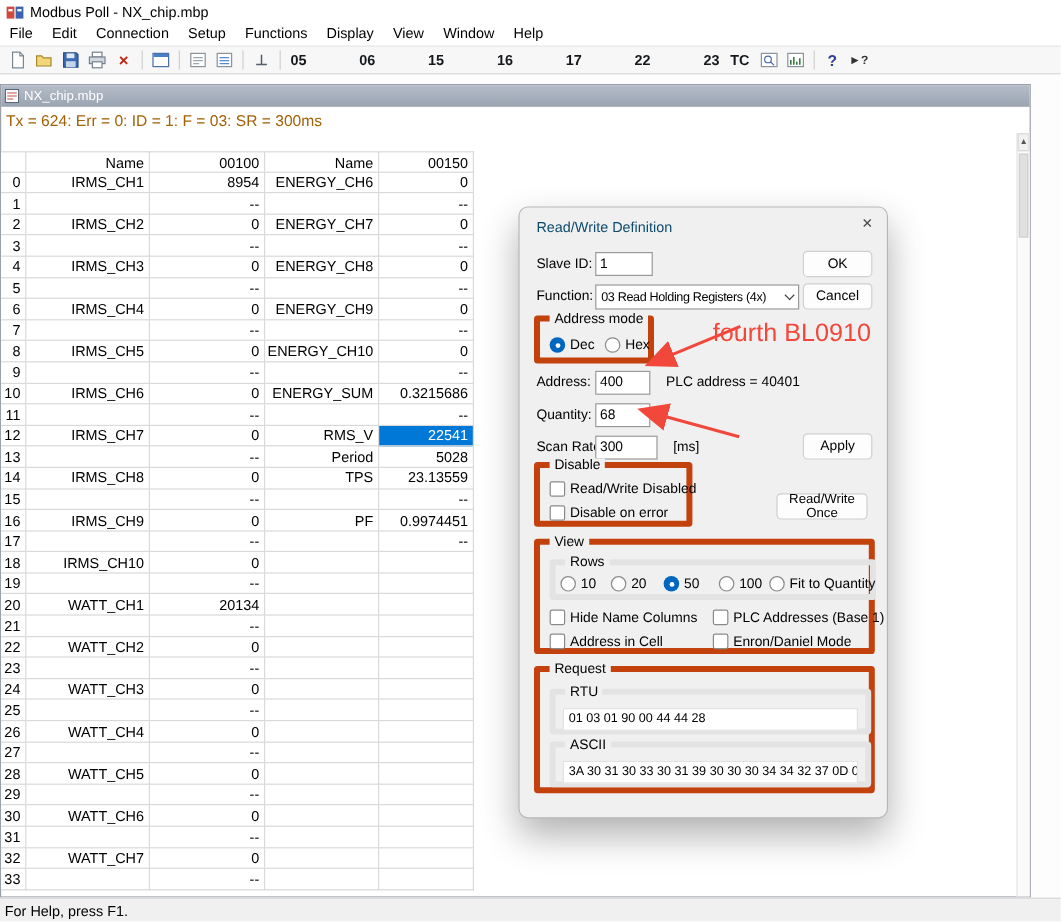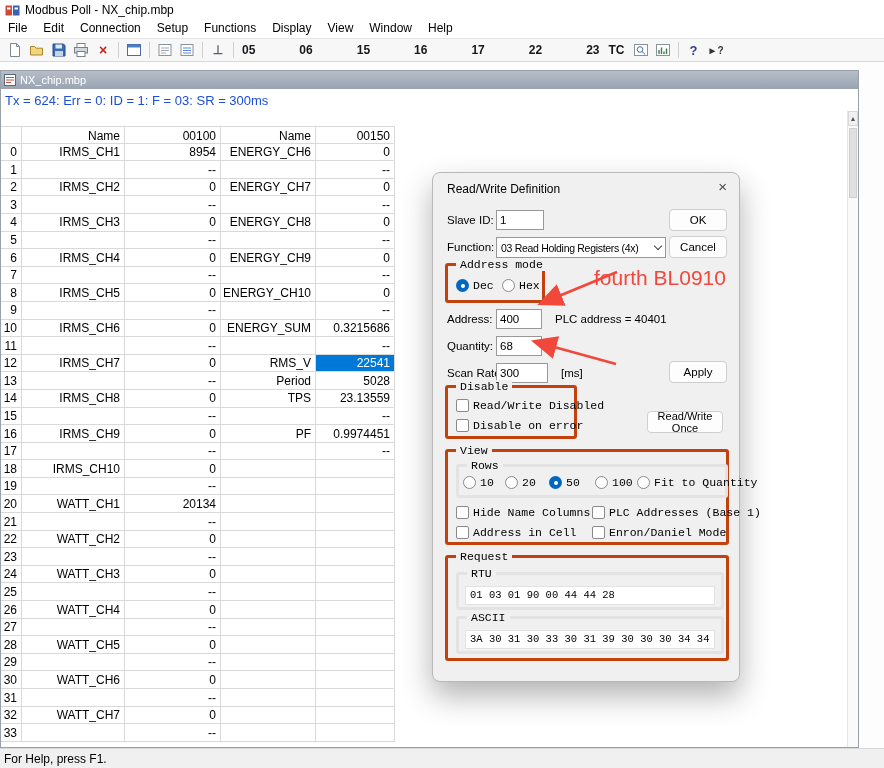--- a/index.html
+++ b/index.html
@@ -27,21 +27,21 @@
   .helpq{font-weight:bold;font-size:13px;color:#2d3e8f;}
   .ctxq{font-weight:bold;font-size:10px;color:#333;}
 
   .mdi{position:absolute;left:0;top:63px;width:884px;height:685px;background:#fdfdfd;}
 
   
   .child{position:absolute;left:16px;top:70px;width:859px;height:678px;background:#fff;
          border:1px solid #9aa0a8;}
   .child-title{height:18px;background:linear-gradient(#b6bdc9,#99a3b1);display:flex;
                align-items:center;gap:4px;padding-left:3px;color:#fff;font-size:11px;}
-  .child-status{position:absolute;left:4px;top:22px;font-size:13px;color:#1d4ed8;}
+  .child-status{position:absolute;left:4px;top:22px;font-size:13px;color:#a16207;}
 
   
   .grid{position:absolute;left:0;top:55px;width:394px;background:#fff;}
   .grow{display:flex;height:17.6px;background:#fff;}
   .gcell{border-right:1px solid #d9d9d9;border-bottom:1px solid #d9d9d9;font-size:12px;
          text-align:right;padding:1.5px 4px 0 1px;white-space:nowrap;overflow:hidden;}
   .ghead .gcell{border-top:1px solid #d9d9d9;}
   .gc0{flex:0 0 21px;}
   .gc1{flex:0 0 103px;}
   .gc2{flex:0 0 96px;}
@@ -58,34 +58,34 @@
             border:1px solid #cfcfcf;}
 
   
   .statusbar{position:absolute;left:0;top:748px;width:884px;height:20px;background:#f0f0f0;
              border-top:1px solid #d9d9d9;font-size:12px;padding:3px 0 0 4px;}
 
   
   .dlg{position:absolute;left:432px;top:172px;width:308px;height:510px;background:#f0f0f0;
        border:1px solid #b8b8b8;border-radius:8px;z-index:10;
        box-shadow:0 14px 30px rgba(0,0,0,.30);font-size:11.5px;}
-  .dlg-title{position:absolute;left:14px;top:9px;color:#000000;font-size:12px;}
+  .dlg-title{position:absolute;left:14px;top:9px;color:#0c4a6e;font-size:12px;}
   .dlg-close{position:absolute;right:12px;top:5px;font-size:15px;color:#4a4a4a;cursor:default;}
   .dl{position:absolute;font-size:11.5px;white-space:nowrap;}
   .din{position:absolute;height:20px;border:1px solid #989898;background:#fff;
        font-size:11.5px;padding:0 3px;font-family:inherit;}
   .dbtn{position:absolute;height:22px;background:#fdfdfd;border:1px solid #cfcfcf;
         border-radius:4px;font-size:11.5px;font-family:inherit;color:#000;
         display:flex;align-items:center;justify-content:center;cursor:default;}
   .dsel{position:absolute;height:21px;border:1px solid #989898;background:#fff;
         display:flex;align-items:center;padding:0 4px;font-size:10.5px;
         letter-spacing:-0.3px;white-space:nowrap;overflow:hidden;}
   .chev{width:6px;height:6px;border-right:1.5px solid #444;border-bottom:1.5px solid #444;
         transform:rotate(45deg);margin-left:auto;margin-bottom:3px;flex:0 0 auto;}
-  .grp{position:absolute;border:3px solid #c2410c;border-radius:3px;font-family:Liberation Mono, monospace;}
+  .grp{position:absolute;border:5px solid #c2410c;border-radius:3px;}
   .glabel{position:absolute;top:-8px;left:8px;background:#f0f0f0;padding:0 4px;
           font-size:11.5px;white-space:nowrap;}
   .radio,.cbx{position:absolute;display:inline-flex;align-items:center;gap:4px;
               font-size:11.5px;white-space:nowrap;cursor:default;}
   .radio i{width:13px;height:13px;border-radius:50%;border:1px solid #8a8a8a;background:#fff;
            display:inline-block;position:relative;flex:0 0 auto;}
   .radio.checked i{border:none;background:#0067c0;}
   .radio.checked i::after{content:"";position:absolute;left:4.5px;top:4.5px;width:4px;
                           height:4px;border-radius:50%;background:#fff;}
   .cbx i{width:13px;height:13px;border:1px solid #8a8a8a;border-radius:2px;background:#fff;

